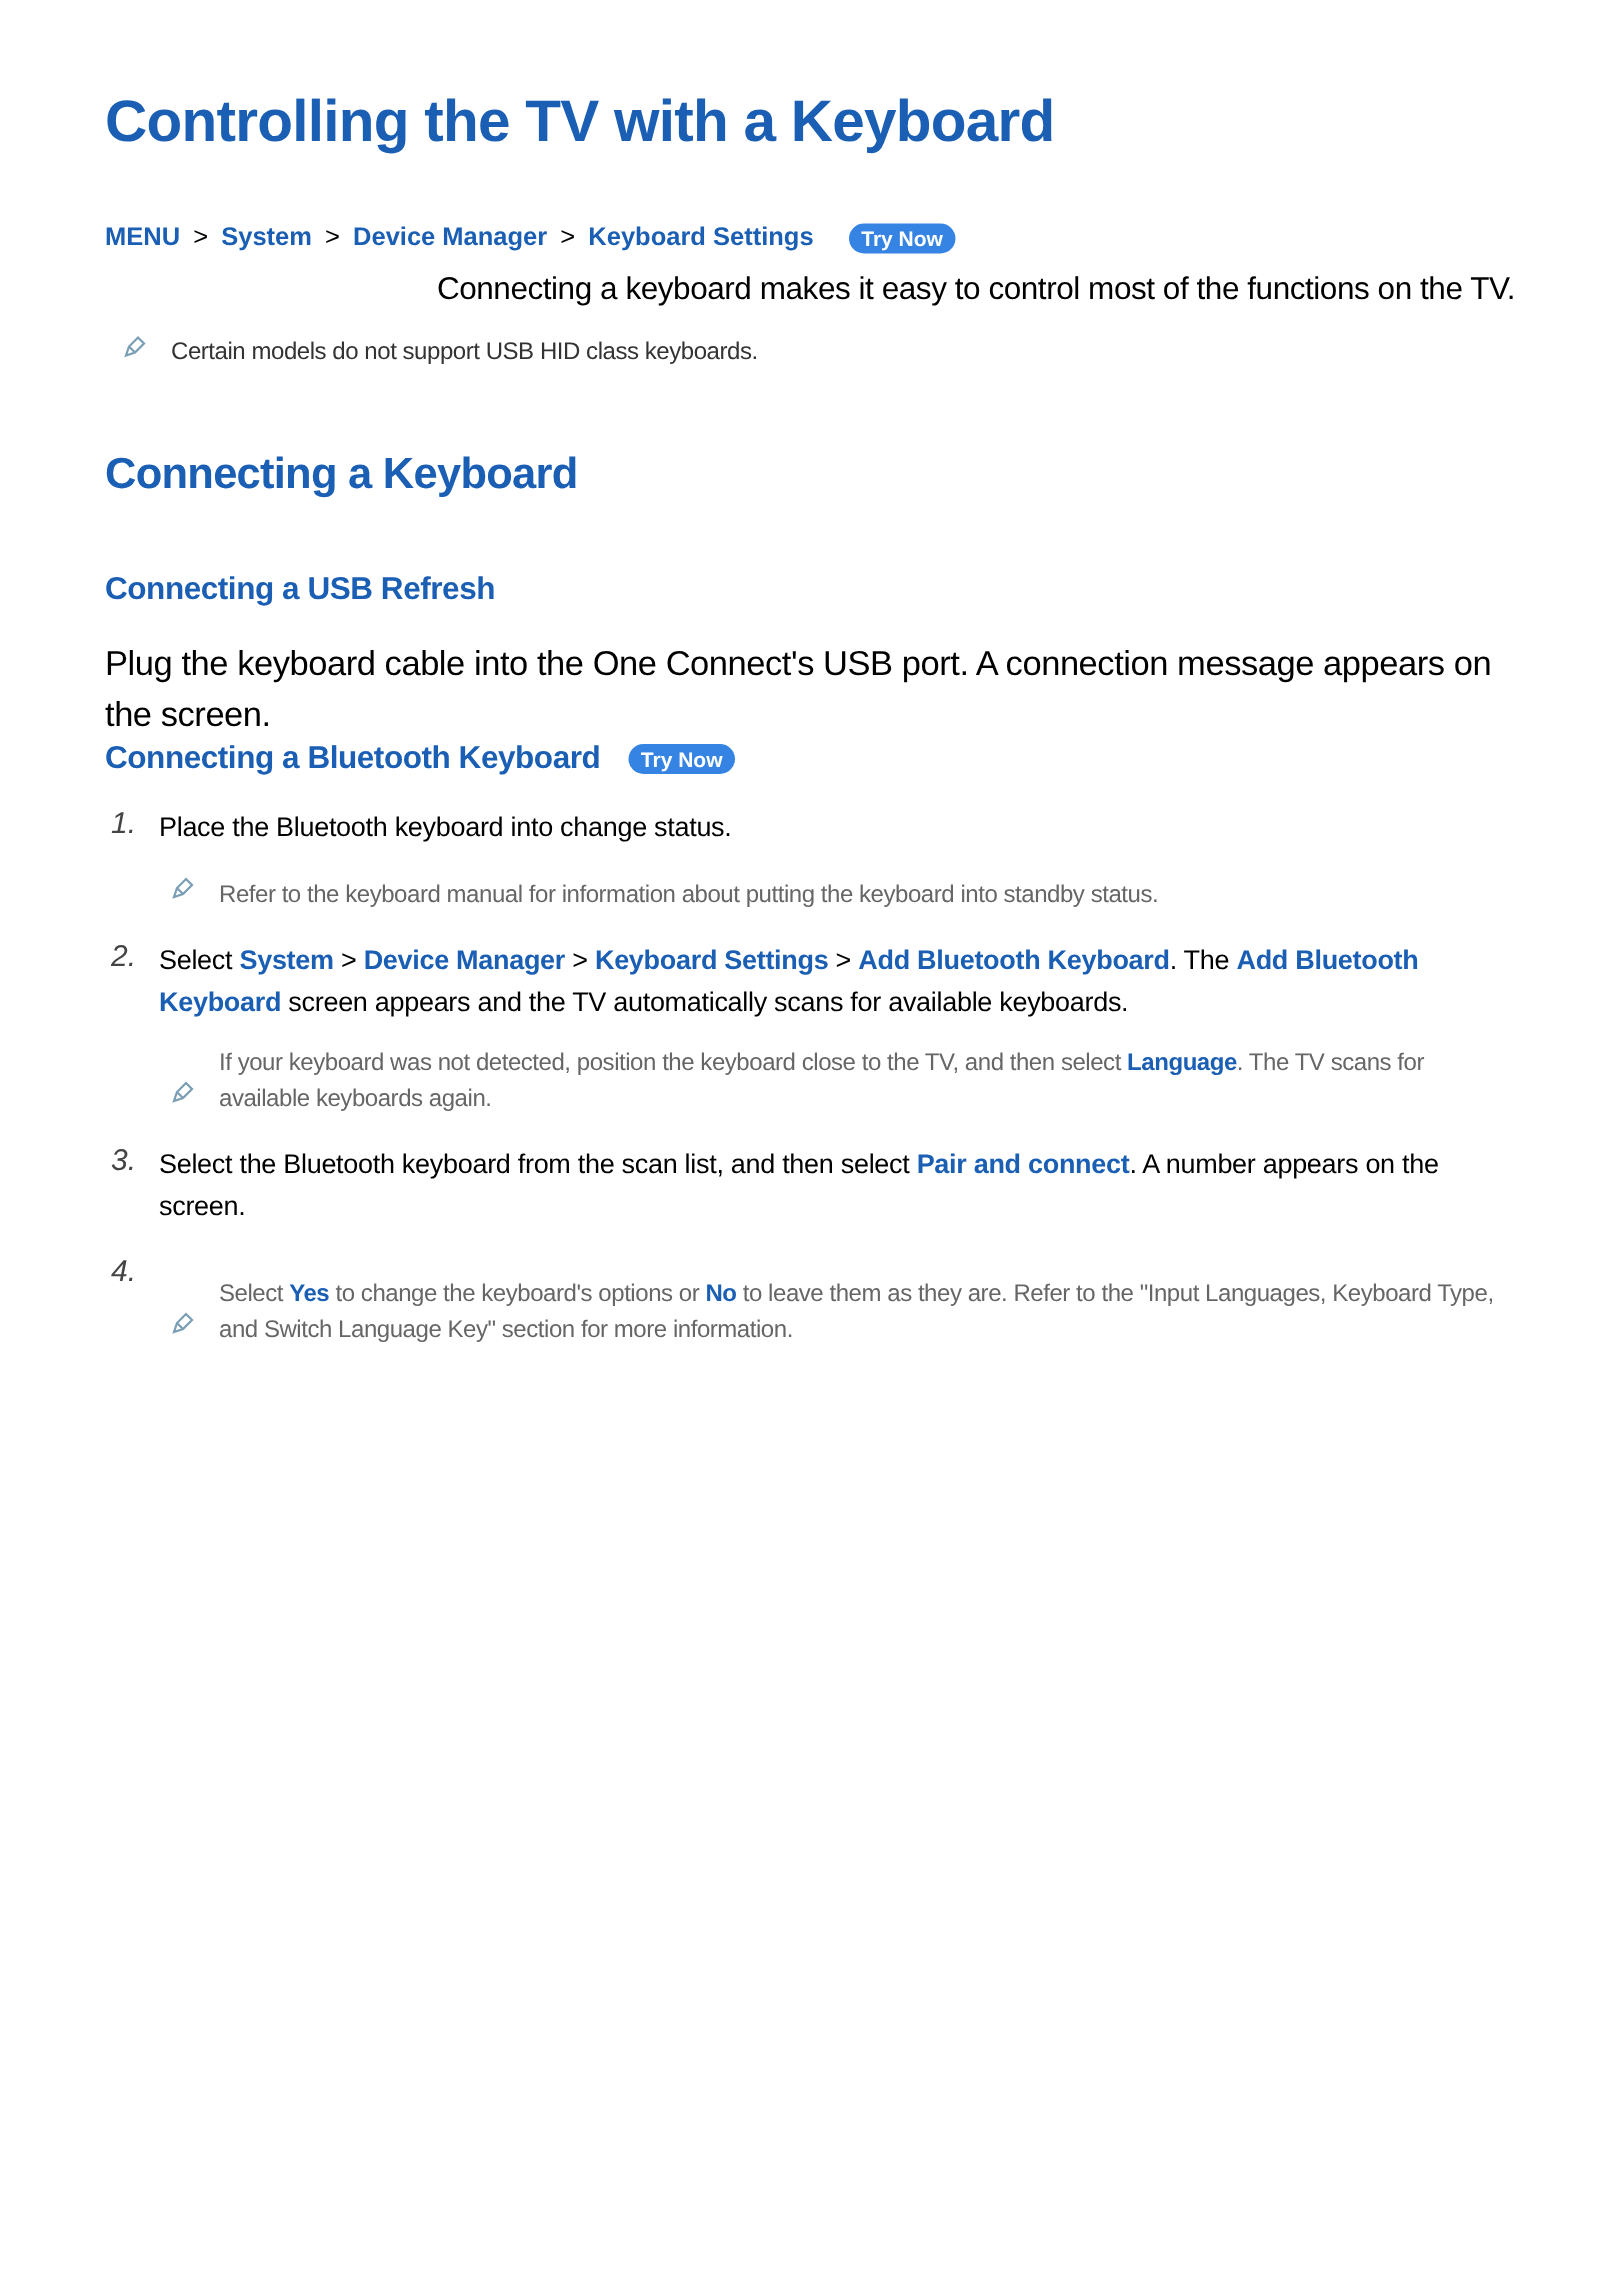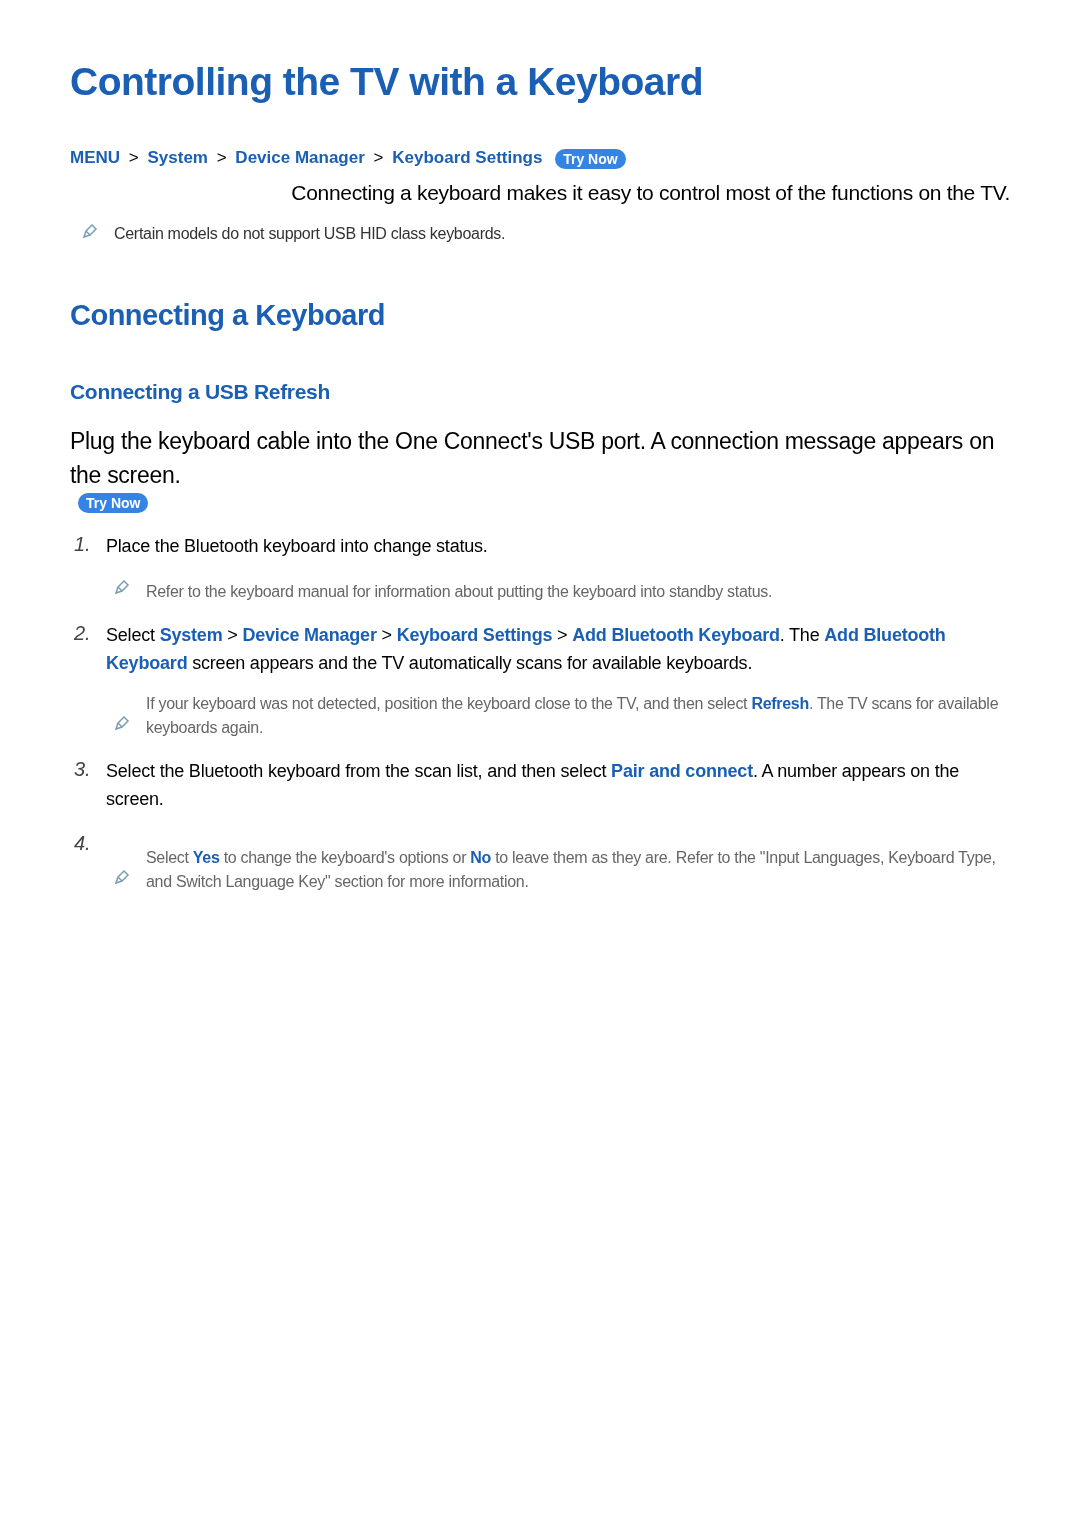--- a/index.html
+++ b/index.html
@@ -34,21 +34,21 @@
       margin: 0 4px;
     }
     .try-now {
       display: inline-block;
       background: #3584e4;
       color: #ffffff;
       font-size: 14px;
       font-weight: 600;
       padding: 2px 8px;
       border-radius: 10px;
-      margin-left: 8px;
+      margin-left: 19px;
       vertical-align: middle;
     }
     .intro-text {
       font-size: 21px;
       margin-bottom: 16px;
       letter-spacing: -0.3px;
       text-align: right;
     }
     .note-row {
       display: flex;
@@ -162,20 +162,21 @@
   </span>
   <span class="note-text">Certain models do not support USB HID class keyboards.</span>
 </div>
 
 <h2 class="section-h2">Connecting a Keyboard</h2>
 
 <h3 class="section-h3">Connecting a USB Refresh</h3>
 <p class="body-text">Plug the keyboard cable into the One Connect's USB port. A connection message appears on the screen.</p>
 
 <div class="section-h3-wrap">
+  <span class="section-h3-inline">Connecting a Bluetooth Keyboard</span>
   <span class="try-now">Try Now</span>
 </div>
 
 <ol class="step-list">
 
   <li class="step-item">
     <span class="step-num">1.</span>
     <div class="step-body">
       <span>Place the Bluetooth keyboard into change status.</span>
       <div class="step-note">
@@ -199,21 +200,21 @@
       <span class="link-blue">Keyboard Settings</span>
       <span>&gt;</span>
       <span class="link-blue">Add Bluetooth Keyboard</span><span>. The </span><span class="link-blue">Add Bluetooth Keyboard</span><span> screen appears and the TV automatically scans for available keyboards.</span>
       <div class="step-note">
         <span class="note-icon">
           <svg width="16" height="16" viewBox="0 0 16 16">
               <path d="M2 14 L4 8 L10 2 L14 6 L8 12 L2 14 Z M4 8 L8 12" fill="none" stroke="#7a9fb5" stroke-width="1.5"></path>
             </svg>
         </span>
         <span class="note-text">
-          <span>If your keyboard was not detected, position the keyboard close to the TV, and then select </span><span class="link-blue">Refresh</span><span>. The TV scans for available keyboards again.</span>
+          <span>If your keyboard was not detected, position the keyboard close to the TV, and then select </span><span class="link-blue">Language</span><span>. The TV scans for available keyboards again.</span>
         </span>
       </div>
     </div>
   </li>
 
   <li class="step-item">
     <span class="step-num">3.</span>
     <div class="step-body">
       <span>Select the Bluetooth keyboard from the scan list, and then select </span><span class="link-blue">Pair and connect</span><span>. A number appears on the screen.</span>
     </div>

